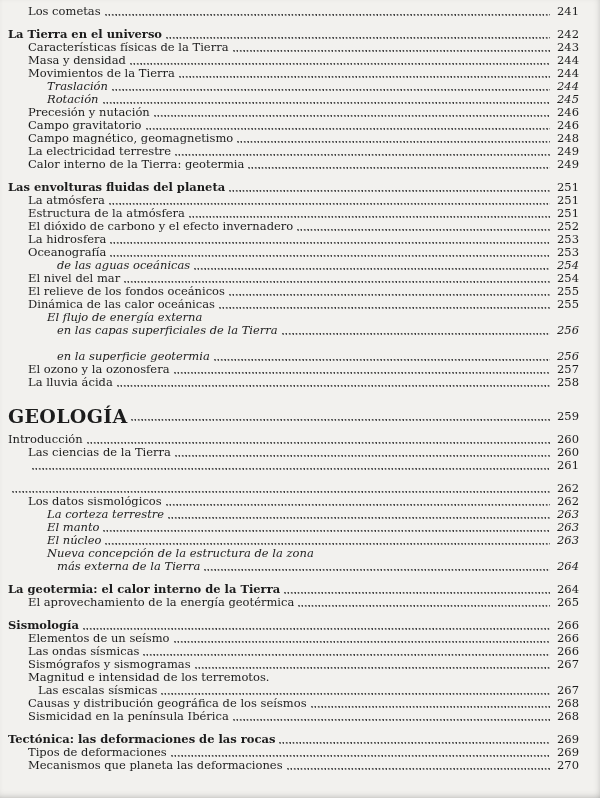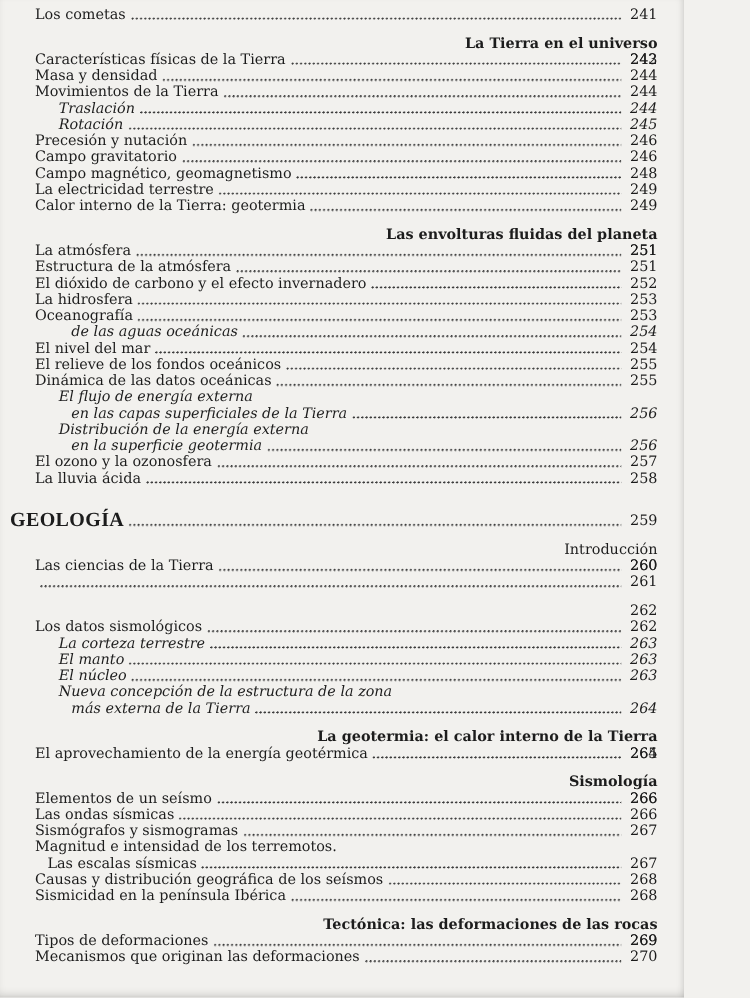--- a/index.html
+++ b/index.html
@@ -10,41 +10,41 @@
   html,body{margin:0;padding:0;}
   body{
     width:600px;height:798px;
     background:var(--paper);
     font-family:"DejaVu Serif", serif;
     color:var(--ink);
     overflow:hidden;
   }
   .page{
     box-sizing:border-box;
-    width:547px;height:798px;
+    width:600px;height:798px;
     padding:5px 21px 0 8px;
     box-shadow:inset -4px 0 8px -6px rgba(0,0,0,.25),
                inset 0 -5px 9px -6px rgba(0,0,0,.30);
   }
   .row{
     display:flex;
     align-items:flex-end;
     height:13px;
     font-size:11.5px;
     line-height:13px;
   }
   .row .title{white-space:nowrap;}
   .row.bold .title{font-weight:bold;}
-  .row.chapter .title{font-size:16px;letter-spacing:.3px;font-family:Liberation Serif, serif;}
+  .row.chapter .title{font-size:19px;letter-spacing:.3px;}
   .row.l1{padding-left:20px;}
   .row.l2{padding-left:39px;font-style:italic;}
   .row.cont{padding-left:calc(var(--lvl-pad,0px) + 10px);}
   .row.l1.cont{padding-left:30px;}
   .row.l2.cont{padding-left:49px;justify-content:flex-end;}
-  .row.g1{margin-top:10px;flex-direction:column;}
+  .row.g1{margin-top:10px;}
   .row.g2{margin-top:21px;}
   .leader{
     flex:1 1 auto;
     height:11px;
     margin:0 5px 0 4px;
     background-image:radial-gradient(circle at 1.1px 1.1px, var(--dots) .8px, transparent 1.05px);
     background-size:3.4px 2.4px;
     background-repeat:repeat-x;
     background-position:left bottom 2px;
   }
@@ -180,39 +180,38 @@
     <span class="page-num">254</span>
   </div>
 
   <div class="row l1">
     <span class="title">El relieve de los fondos oceánicos</span>
     <span class="leader"></span>
     <span class="page-num">255</span>
   </div>
 
   <div class="row l1">
-    <span class="title">Dinámica de las datos oceánicas</span>
+    <span class="title">Dinámica de las calor oceánicas</span>
     <span class="leader"></span>
     <span class="page-num">255</span>
   </div>
 
   <div class="row l2 noleader">
     <span class="title">El flujo de energía externa</span>
     <span class="leader"></span>
     <span class="page-num"></span>
   </div>
 
   <div class="row l2 cont">
     <span class="title">en las capas superficiales de la Tierra</span>
     <span class="leader"></span>
     <span class="page-num">256</span>
   </div>
 
   <div class="row l2 noleader">
-    <span class="title">Distribución de la energía externa</span>
     <span class="leader"></span>
     <span class="page-num"></span>
   </div>
 
   <div class="row l2 cont">
     <span class="title">en la superficie geotermia</span>
     <span class="leader"></span>
     <span class="page-num">256</span>
   </div>
 
@@ -358,17 +357,17 @@
     <span class="page-num">269</span>
   </div>
 
   <div class="row l1">
     <span class="title">Tipos de deformaciones</span>
     <span class="leader"></span>
     <span class="page-num">269</span>
   </div>
 
   <div class="row l1">
-    <span class="title">Mecanismos que originan las deformaciones</span>
+    <span class="title">Mecanismos que planeta las deformaciones</span>
     <span class="leader"></span>
     <span class="page-num">270</span>
   </div>
 </div>
 
 </body></html>

